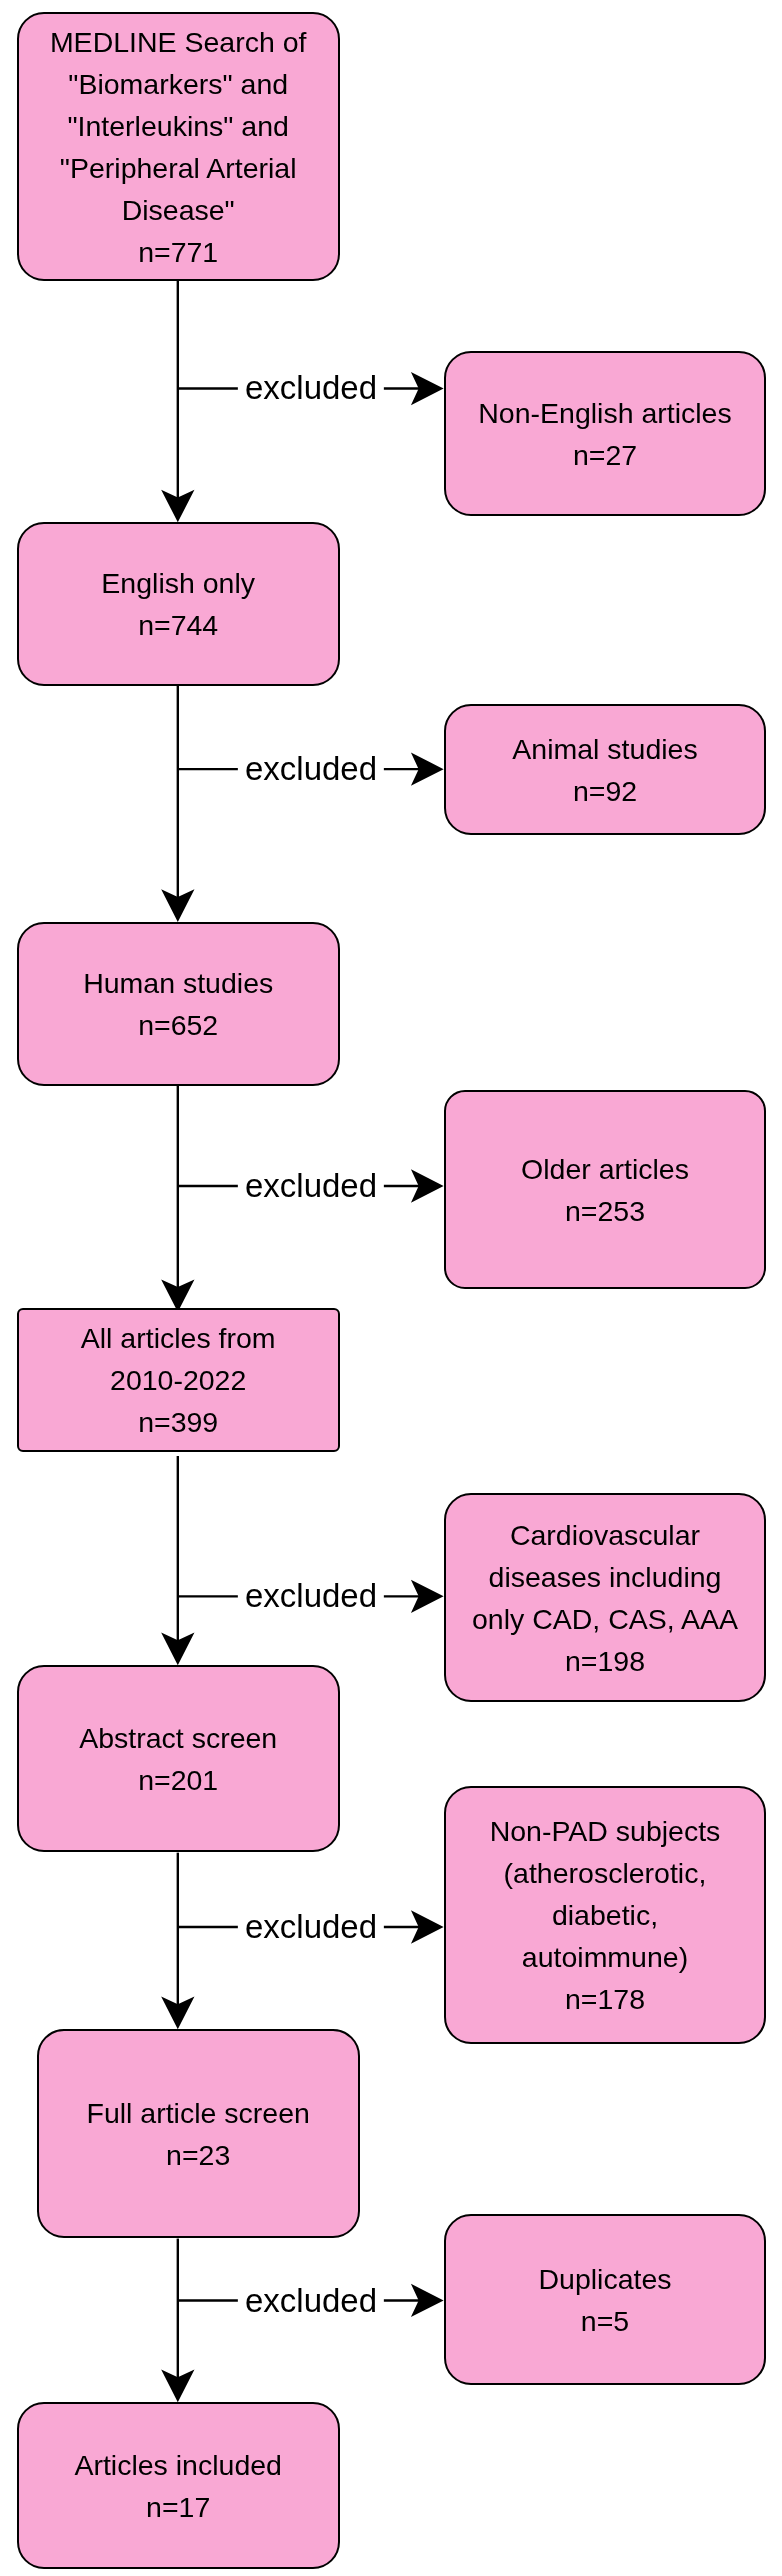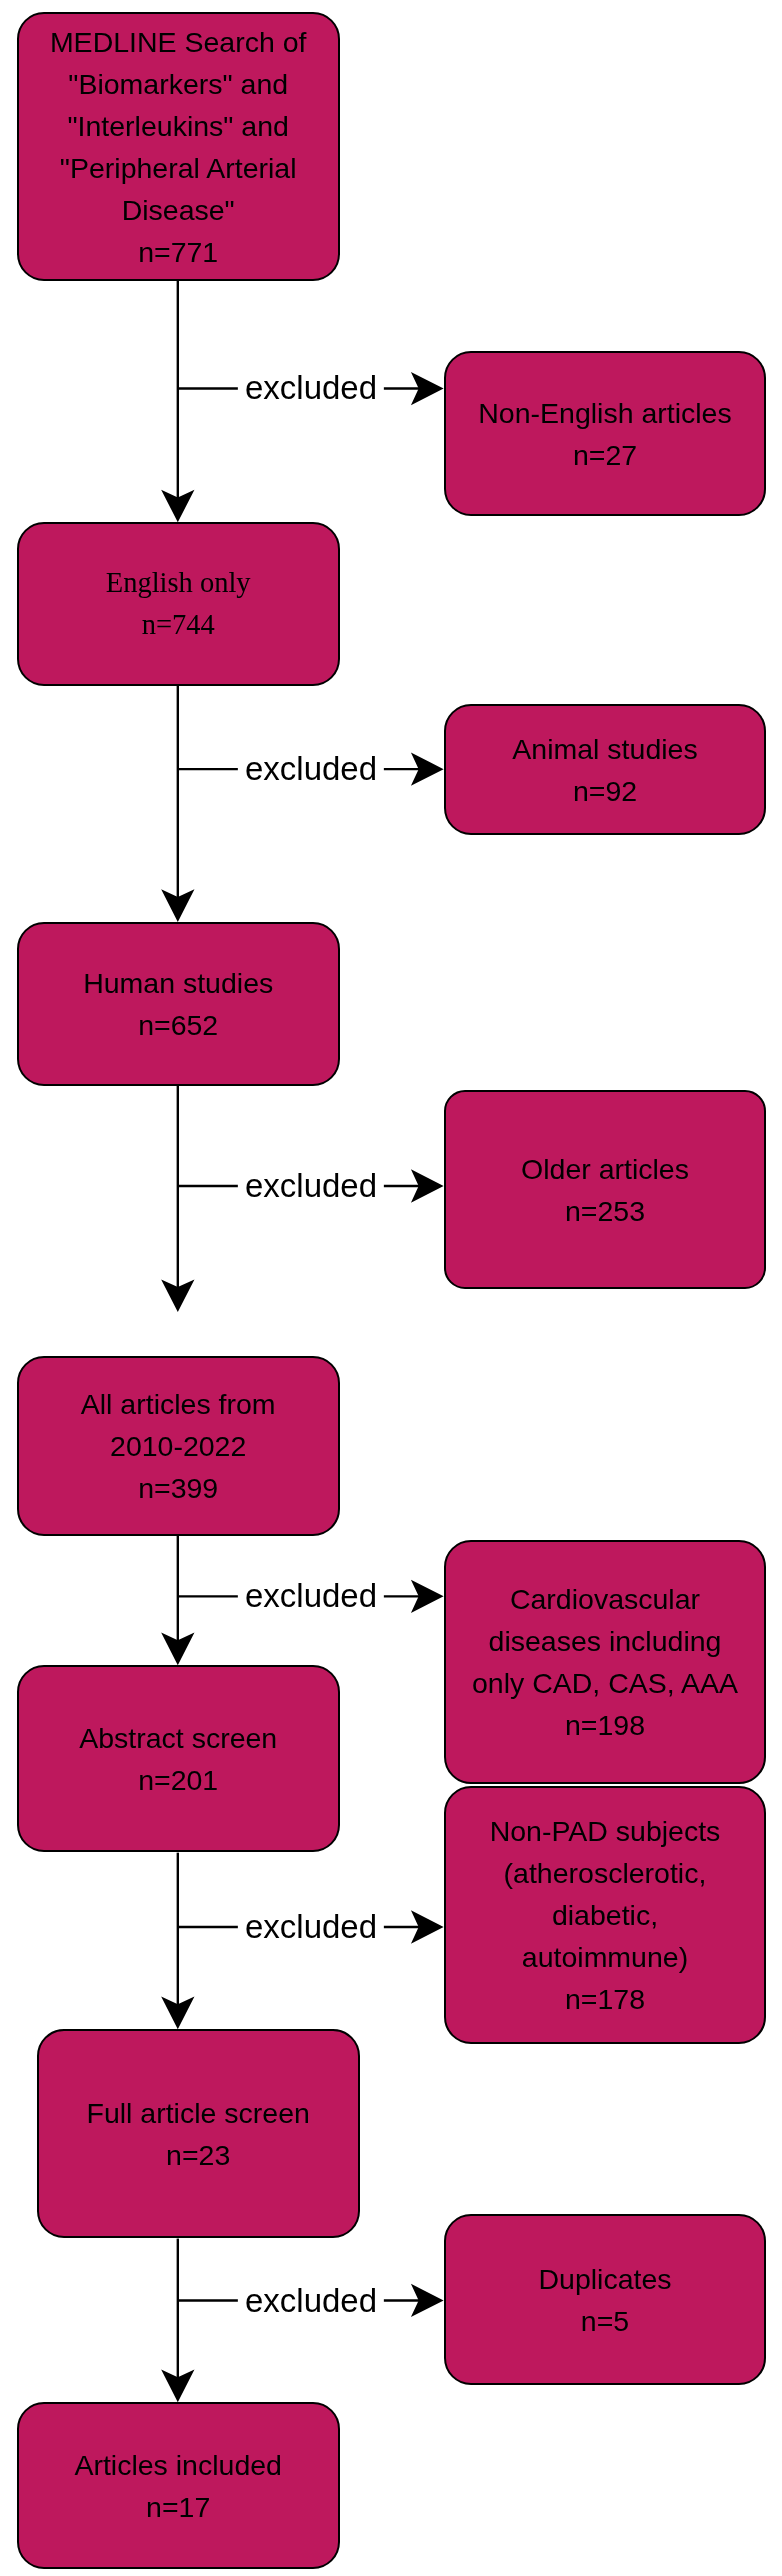--- a/index.html
+++ b/index.html
@@ -18,21 +18,21 @@
   #connectors {
     position: absolute;
     left: 0;
     top: 0;
     width: 782px;
     height: 2576px;
   }
   .node {
     position: absolute;
     box-sizing: border-box;
-    background: #be185d;
+    background: #f9a8d4;
     border: 2.4px solid #000000;
     border-radius: 27px;
     display: flex;
     align-items: center;
     justify-content: center;
     text-align: center;
     font-size: 28.5px;
     line-height: 42px;
     color: #000000;
     white-space: pre-line;
@@ -90,41 +90,41 @@
       <polygon points="746,3868 691,3840 704,3868 691,3896"></polygon>
     </g>
   </svg>
 
   <div class="node left-col" style="top:12px;   height:269px;">MEDLINE Search of
 "Biomarkers" and
 "Interleukins" and
 "Peripheral Arterial
 Disease"
 n=771</div>
-  <div class="node left-col" style="top:522px;  height:164px;font-family:Liberation Serif, serif;">English only
+  <div class="node left-col" style="top:522px;  height:164px;">English only
 n=744</div>
   <div class="node left-col" style="top:922px; height:164px;">Human studies
 n=652</div>
-  <div class="node left-col" style="top:1356px; height:180px;">All articles from
+  <div class="node left-col" style="top:1308px; height:144px;border-radius:6px;">All articles from
 2010-2022
 n=399</div>
   <div class="node left-col" style="top:1665px; height:187px;">Abstract screen
 n=201</div>
   <div class="node left-col" style="top:2029px; height:209px;margin-left:20px;">Full article screen
 n=23</div>
   <div class="node left-col" style="top:2402px; height:167px;">Articles included
 n=17</div>
 
   <div class="node right-col" style="top:307px;  height:165px;margin-top:44px;">Non-English articles
 n=27</div>
   <div class="node right-col" style="top:704px; height:131px;">Animal studies
 n=92</div>
   <div class="node right-col" style="top:1090px; height:199px;border-radius:21px;">Older articles
 n=253</div>
-  <div class="node right-col" style="top:1493px; height:244px;margin-top:47px;">Cardiovascular
+  <div class="node right-col" style="top:1493px; height:209px;">Cardiovascular
 diseases including
 only CAD, CAS, AAA
 n=198</div>
   <div class="node right-col" style="top:1786px; height:258px;">Non-PAD subjects
 (atherosclerotic,
 diabetic,
 autoimmune)
 n=178</div>
   <div class="node right-col" style="top:2214px; height:171px;">Duplicates
 n=5</div>

